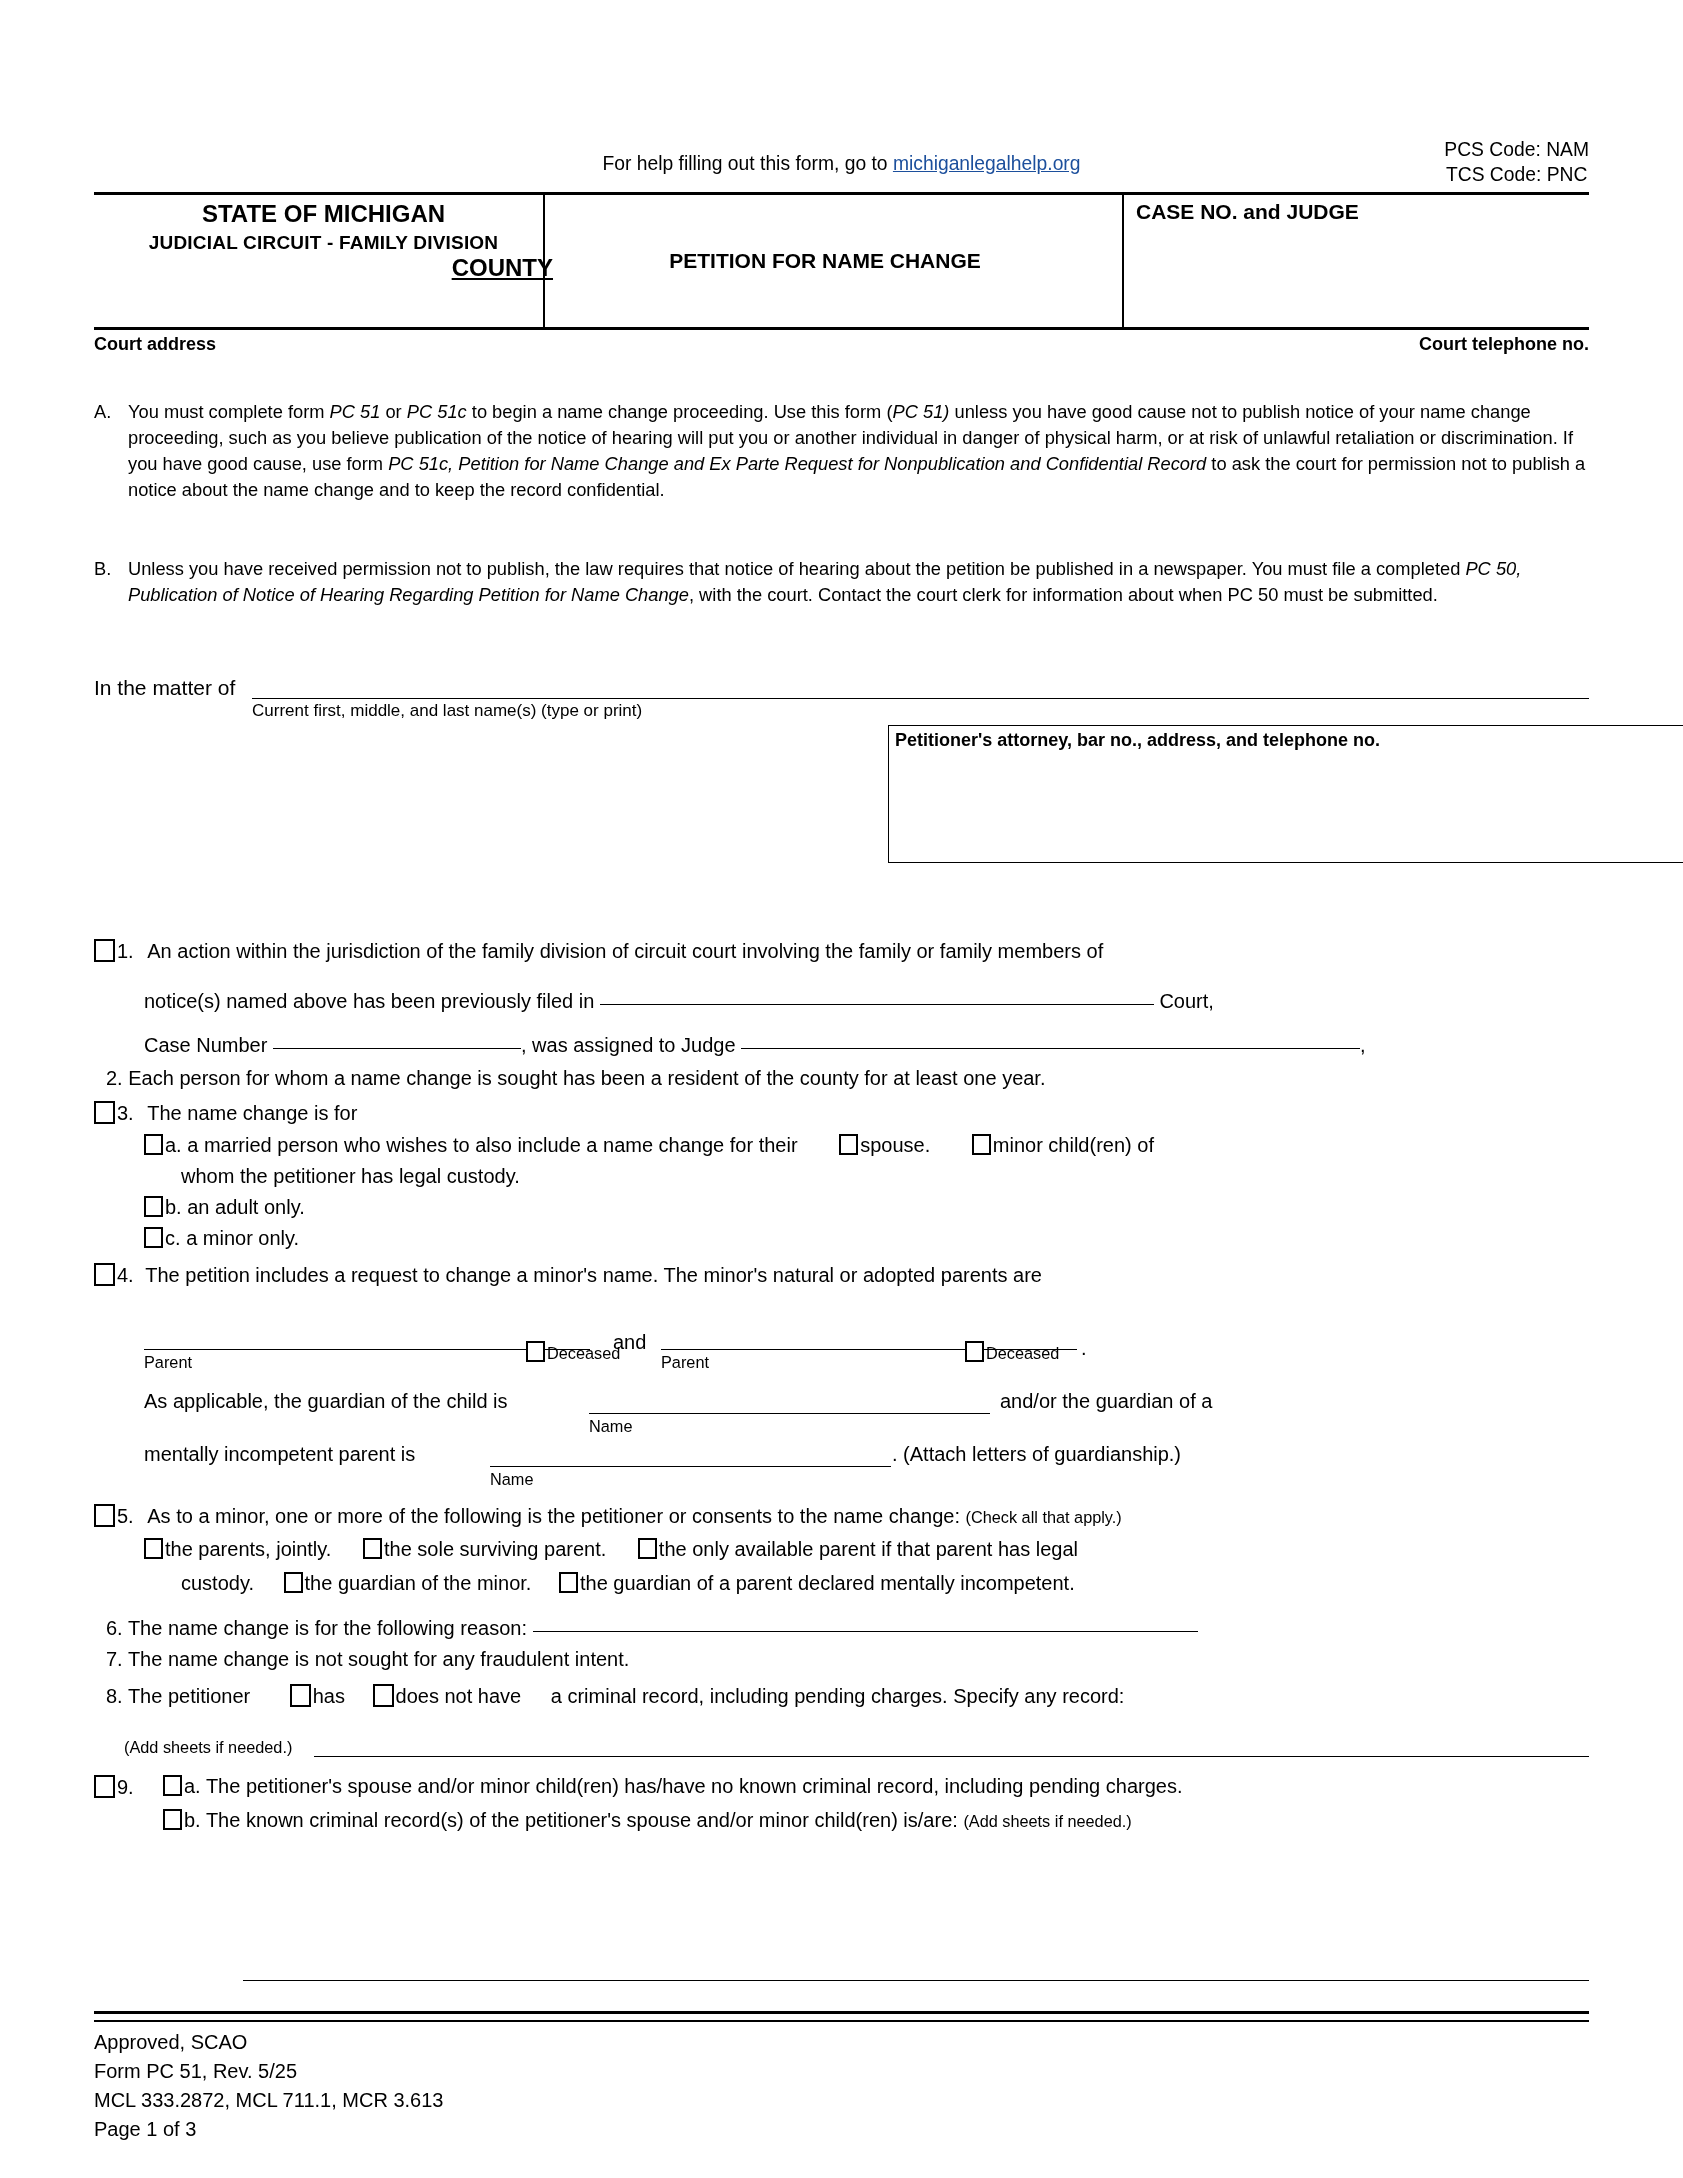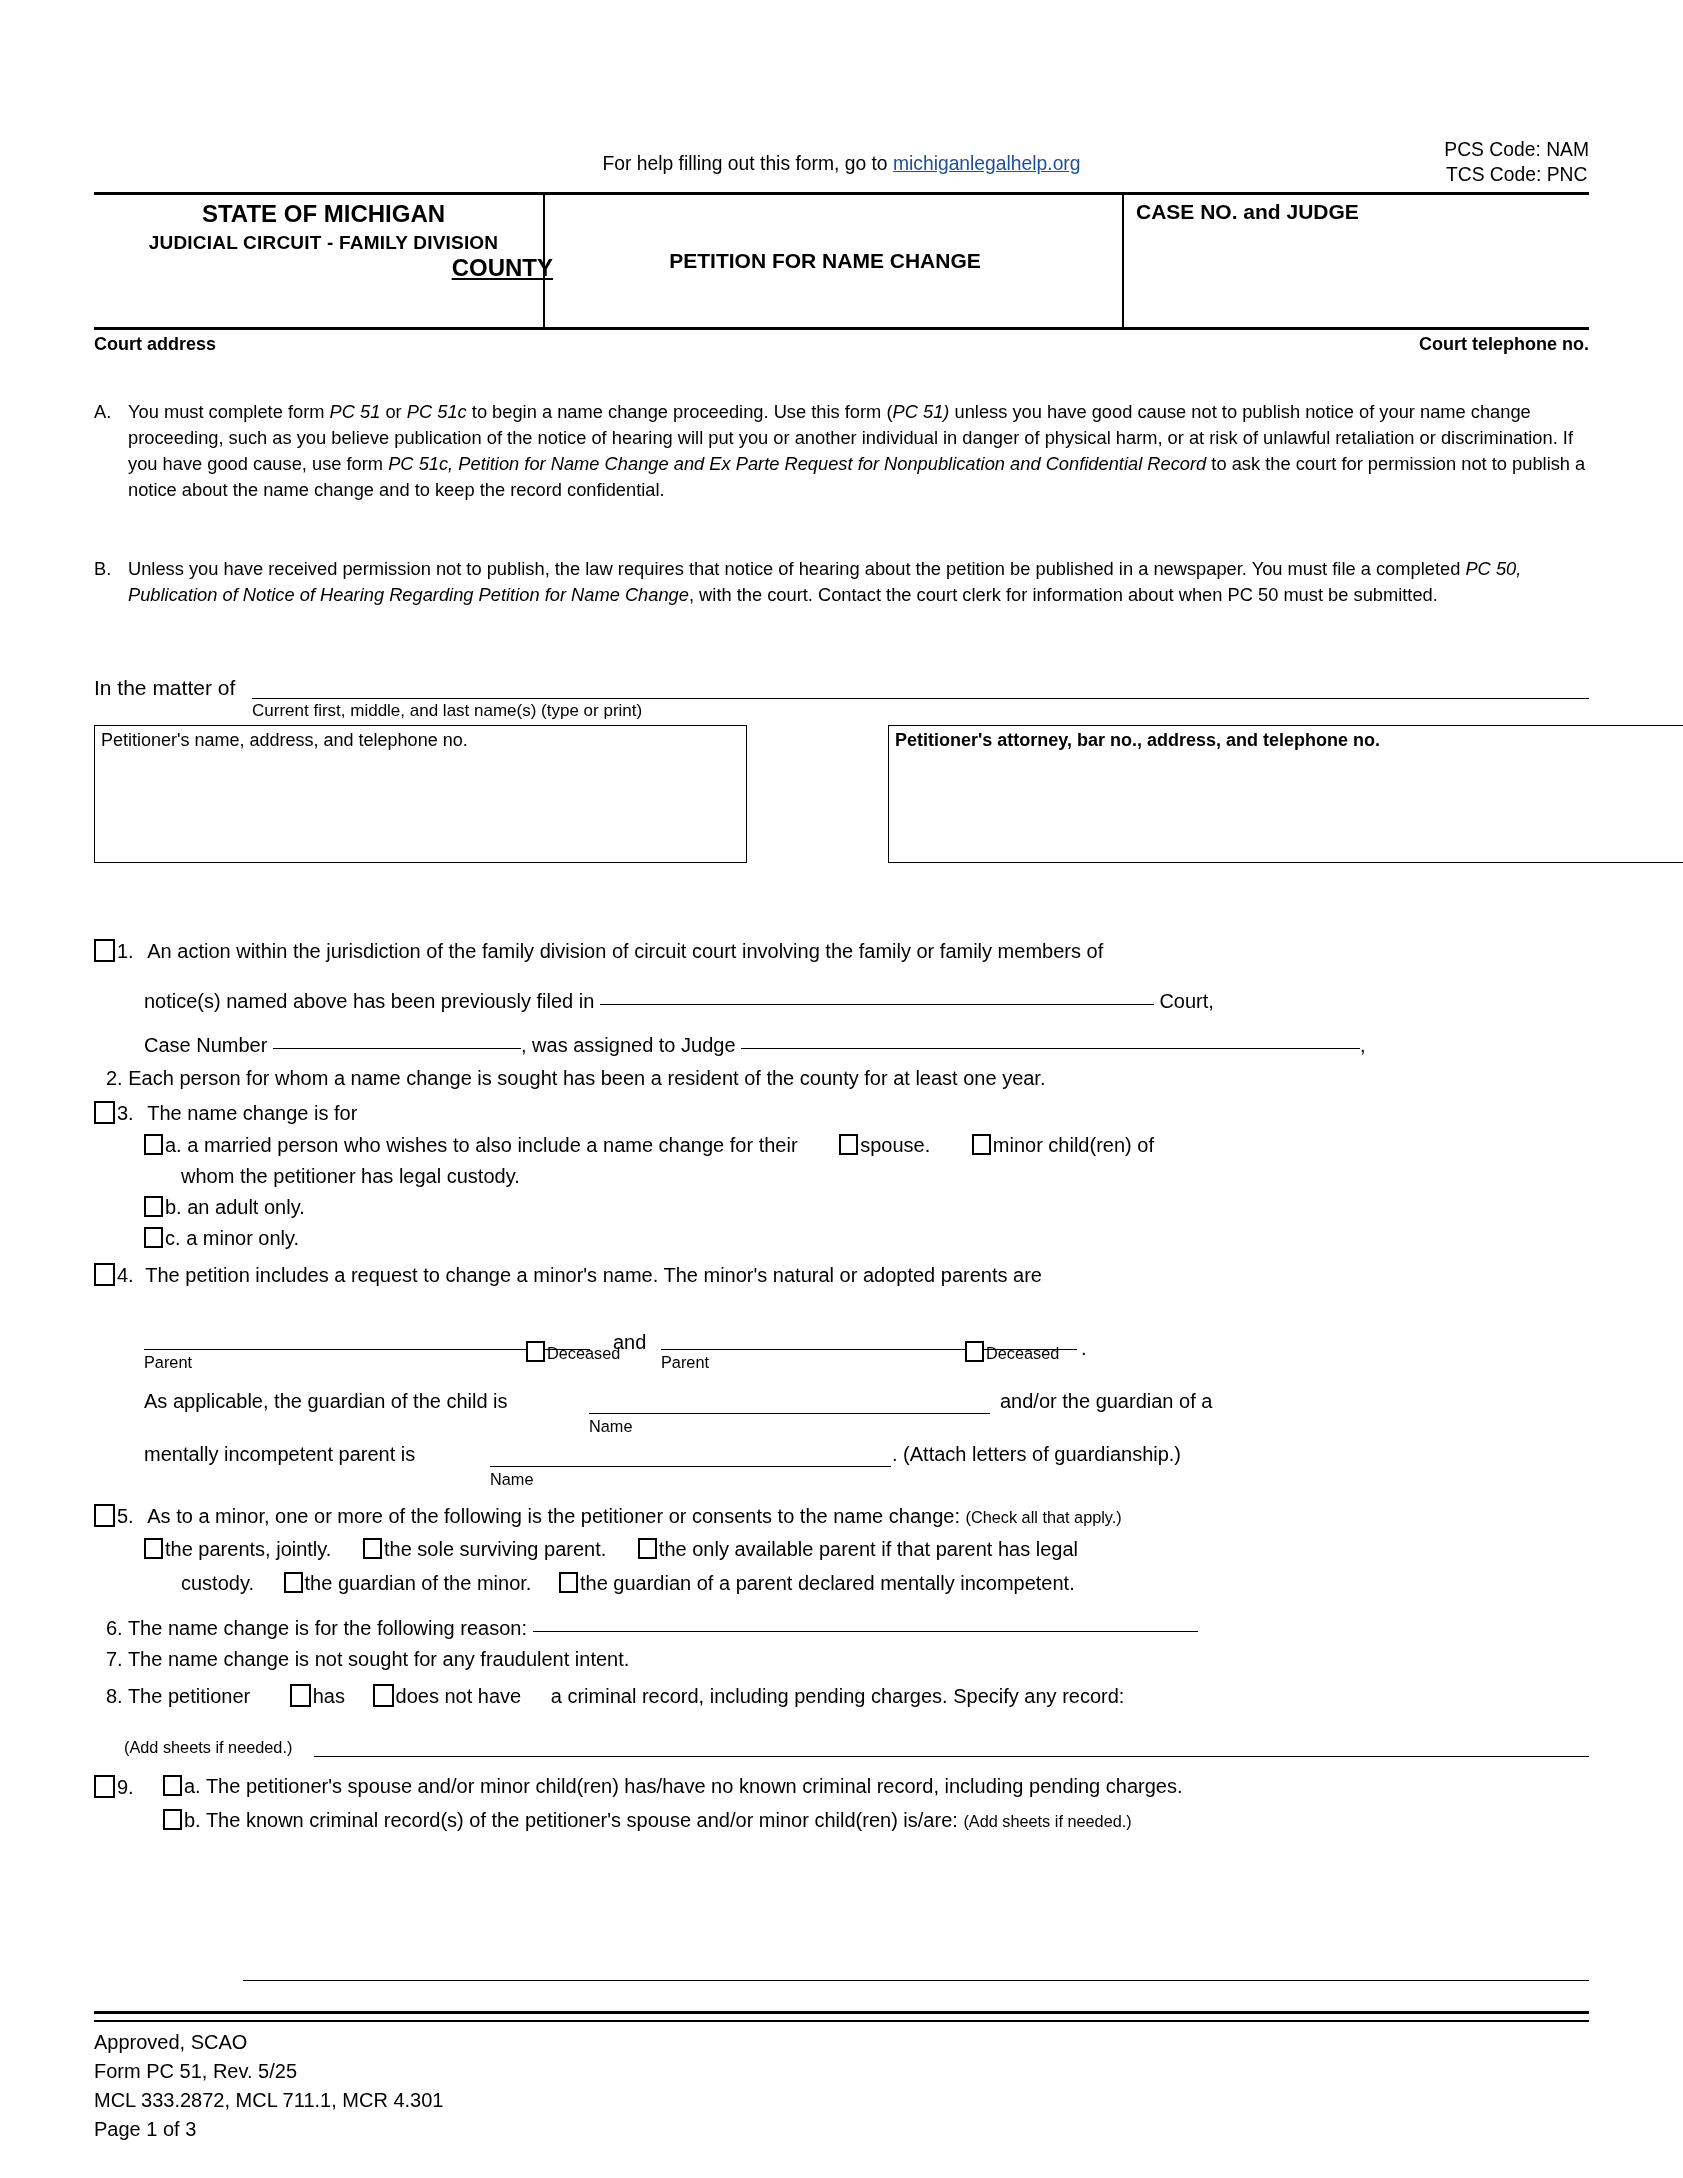--- a/index.html
+++ b/index.html
@@ -221,23 +221,20 @@
       <span>Unless you have received permission not to publish, the law requires that notice of hearing about the petition be published in a newspaper. You must file a completed </span><span class="it">PC 50, Publication of Notice of Hearing Regarding Petition for Name Change</span><span>, with the court. Contact the court clerk for information about when PC 50 must be submitted.</span>
     </div>
   </div>
 
   <div class="matter">
     <span class="lbl">In the matter of</span>
     <span class="rule"></span>
     <span class="cap">Current first, middle, and last name(s) (type or print)</span>
   </div>
 
-  <div class="pbox" id="pbox-left">
-    <span class="cap">Petitioner's name, address, and telephone no.</span>
-  </div>
   <div class="pbox" id="pbox-right">
     <span class="cap">Petitioner's attorney, bar no., address, and telephone no.</span>
   </div>
 
   <div class="items">
 
     <div class="row" style="height:46px;">
       <span class="cb"></span><span class="num">1.</span>
       <span style="margin-left:8px;">An action within the jurisdiction of the family division of circuit court involving the family or family members of</span>
     </div>
@@ -370,18 +367,18 @@
     </div>
   </div>
 
   <div class="item6-rule" style="top:1980px; left:149px; width:1346px;"></div>
 
   <div class="foot-rule1"></div>
   <div class="foot-rule2"></div>
   <div class="footer">
     <div>Approved, SCAO</div>
     <div>Form PC 51, Rev. 5/25</div>
-    <div>MCL 333.2872, MCL 711.1, MCR 4.301</div>
+    <div>MCL 333.2872, MCL 711.1, MCR 3.613</div>
     <div>Page 1 of 3</div>
   </div>
 
 </div>
 
 
 </body></html>

